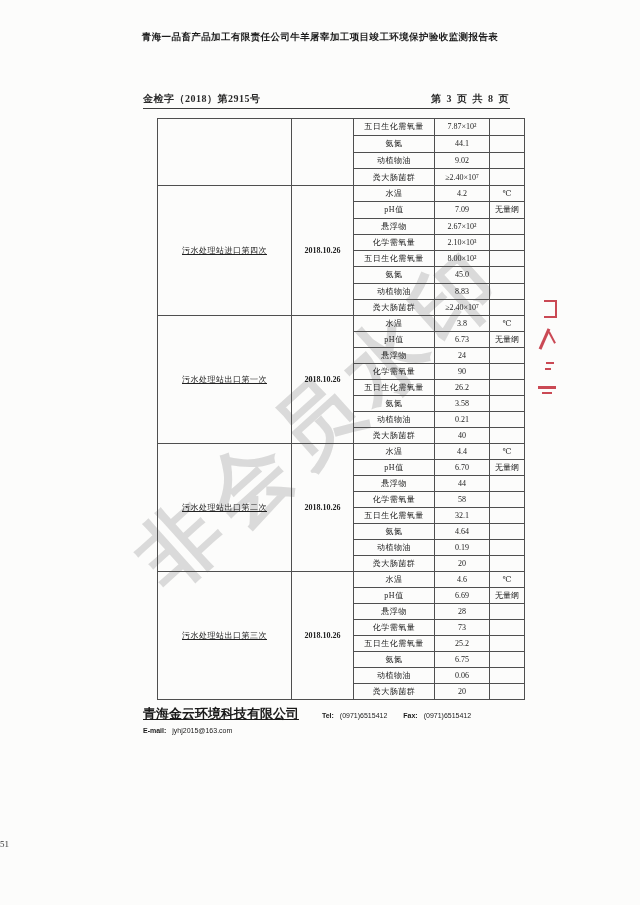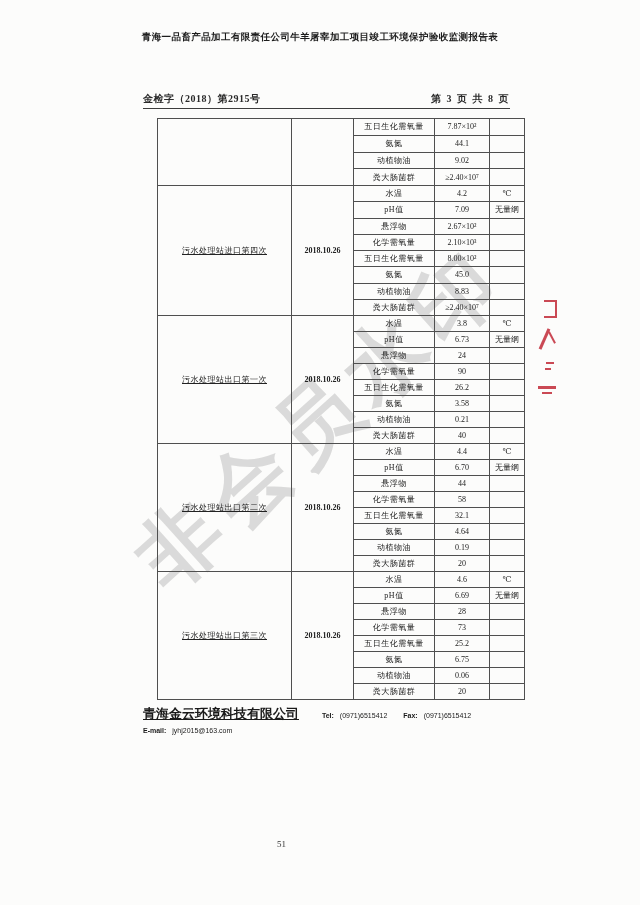--- a/index.html
+++ b/index.html
@@ -41,21 +41,21 @@
     font-family:"Liberation Sans","DejaVu Sans",sans-serif;
     font-size:7px;color:#1a1a1a;line-height:1.7;
   }
   .footer .company{
     font-family:"Liberation Serif","DejaVu Serif",serif;
     font-weight:bold;text-decoration:underline;margin-right:21px;font-size:13px;
   }
   .footer .lbl{margin-right:4px;font-weight:bold;}
   .footer .val{margin-right:14px;}
   .page-num{
-    position:absolute;top:839px;left:0;width:563px;text-align:center;
+    position:absolute;top:839px;left:0;width:563px;text-align:left;
     font-size:9px;color:#333;
   }
   .watermark{
     position:absolute;left:150px;top:518px;
     font-family:"Liberation Sans","DejaVu Sans",sans-serif;
     font-size:82px;font-weight:bold;color:#8f8f8f;opacity:0.30;
     letter-spacing:10px;white-space:nowrap;
     transform:rotate(-42deg);transform-origin:0 50%;
     pointer-events:none;user-select:none;
   }

